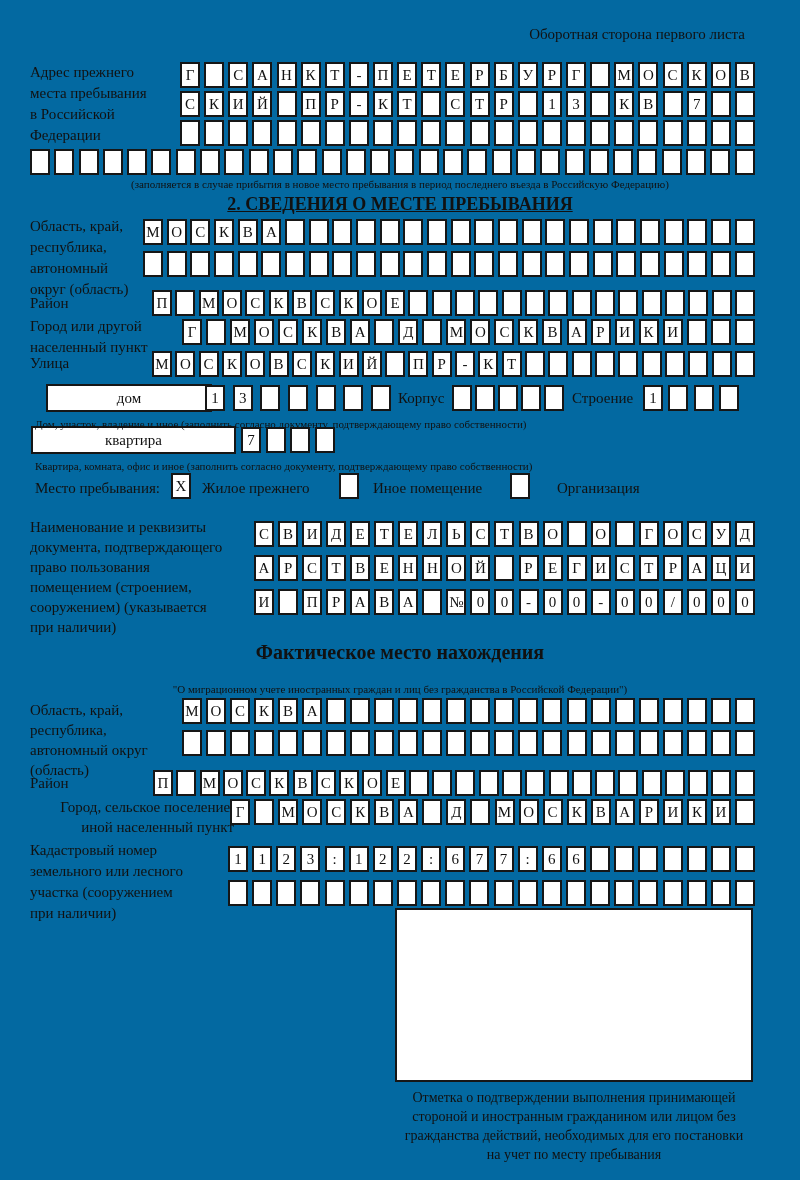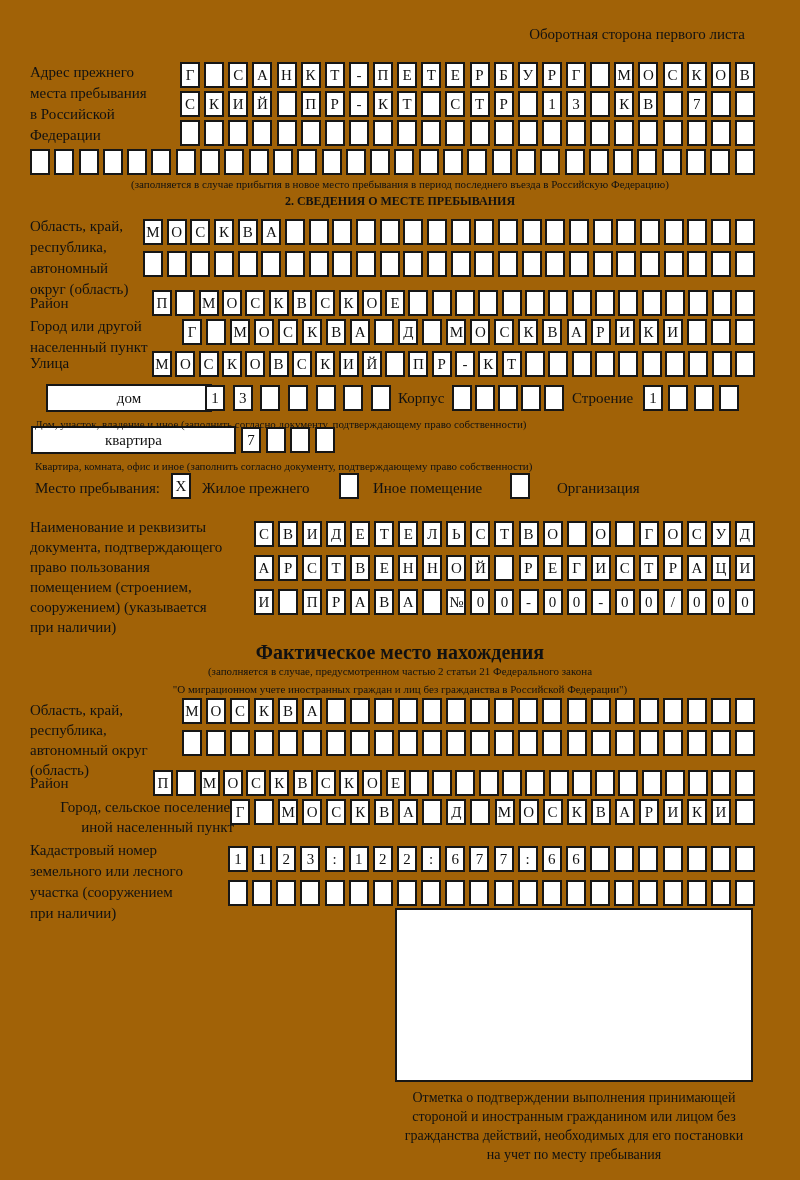--- a/index.html
+++ b/index.html
@@ -1,16 +1,16 @@
 <!DOCTYPE html>
 <html><head>
 <meta charset="utf-8">
 <style>
   html,body{margin:0;padding:0;background:#fff;}
-  .page{position:relative;width:800px;height:1180px;background:#a16207;
+  .page{position:relative;width:800px;height:1180px;background:#0369a1;
         font-family:"Liberation Serif","DejaVu Serif",serif;color:#111;overflow:hidden;}
   .abs{position:absolute;}
   .label{font-size:15px;line-height:21px;white-space:pre-line;}
   .note{font-size:11px;line-height:16px;}
   .center{text-align:center;}
   .bold{font-weight:bold;}
   .boxrow{display:flex;justify-content:space-between;}
   .cell{flex:none;width:20px;height:26px;border:2px solid #161616;box-sizing:border-box;
         display:flex;align-items:center;justify-content:center;
         font-size:15px;line-height:1;background:#fff;}
@@ -134,21 +134,21 @@
       <span class="cell"></span>
       <span class="cell"></span>
       <span class="cell"></span>
       <span class="cell"></span>
       <span class="cell"></span>
       <span class="cell"></span>
       <span class="cell"></span>
     </div>
   <div class="abs note center" style="left:0;top:176px;width:800px;">(заполняется в случае прибытия в новое место пребывания в период последнего въезда в Российскую Федерацию)</div>
 
-  <div class="abs bold center" style="left:0;top:194px;width:800px;font-size:12px;">2. СВЕДЕНИЯ О МЕСТЕ ПРЕБЫВАНИЯ</div>
+  <div class="abs bold center" style="left:0;top:194px;width:800px;font-size:18px;text-decoration:underline;">2. СВЕДЕНИЯ О МЕСТЕ ПРЕБЫВАНИЯ</div>
 
   <div class="abs label" style="left:30px;top:216px;width:130px;line-height:21px;">Область, край,
 республика,
 автономный
 округ (область)</div>
   <div class="abs boxrow" style="left:143px;top:219px;width:612px;">
       <span class="cell">М</span>
       <span class="cell">О</span>
       <span class="cell">С</span>
       <span class="cell">К</span>
@@ -413,21 +413,20 @@
       <span class="cell">-</span>
       <span class="cell">0</span>
       <span class="cell">0</span>
       <span class="cell">/</span>
       <span class="cell">0</span>
       <span class="cell">0</span>
       <span class="cell">0</span>
     </div>
 
   <div class="abs bold center" style="left:0;top:641px;width:800px;font-size:20px;">Фактическое место нахождения</div>
-  <div class="abs note center" style="left:0;top:663px;width:800px;">(заполняется в случае, предусмотренном частью 2 статьи 21 Федерального закона</div>
   <div class="abs note center" style="left:0;top:681px;width:800px;">"О миграционном учете иностранных граждан и лиц без гражданства в Российской Федерации")</div>
 
   <div class="abs label" style="left:30px;top:700px;width:160px;line-height:20px;">Область, край,
 республика,
 автономный округ
 (область)</div>
   <div class="abs boxrow" style="left:182px;top:698px;width:573px;">
       <span class="cell">М</span>
       <span class="cell">О</span>
       <span class="cell">С</span>

